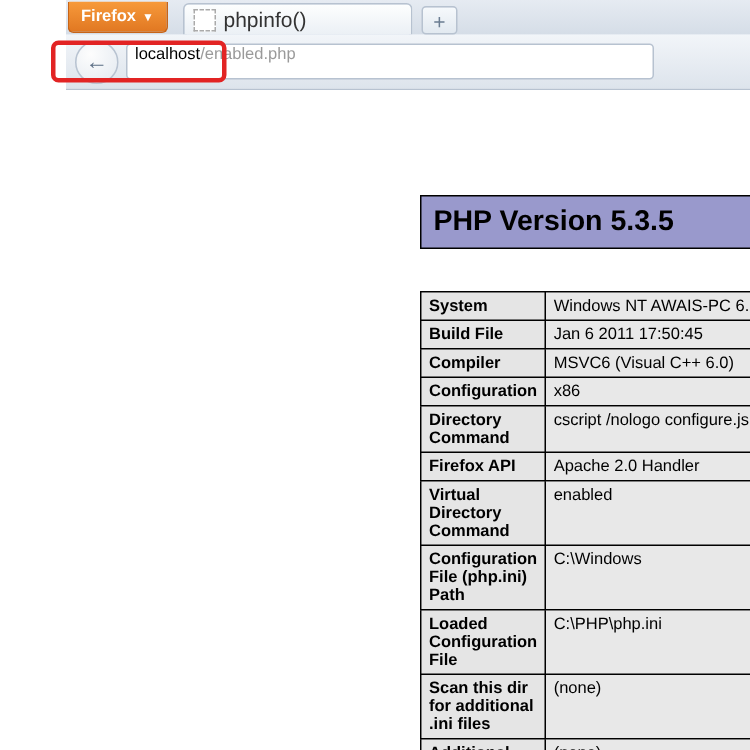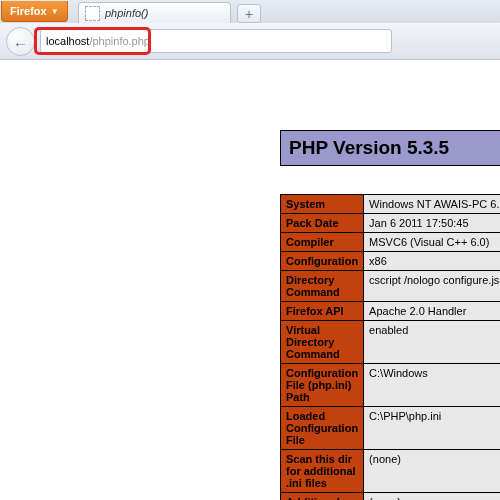--- a/index.html
+++ b/index.html
@@ -8,20 +8,21 @@
     font-size: 11px;
     background: #fff;
     width: 500px;
     height: 500px;
     overflow: hidden;
   }
   .browser-chrome {
     background: linear-gradient(#e8edf3, #d9e1ea);
     border-bottom: 1px solid #b7c2d0;
     font-size: 11px;
+    margin-left: 44px;
   }
   .menu-row {
     display: flex;
     align-items: center;
     height: 23px;
     background: linear-gradient(#e6ebf2, #d5dde7);
   }
   .firefox-btn {
     display: flex;
     align-items: center;
@@ -48,24 +49,23 @@
   .tab {
     display: flex;
     align-items: center;
     gap: 5px;
     background: linear-gradient(#fdfefe, #ebf0f5);
     border: 1px solid #b7c2d0;
     border-bottom: none;
     border-radius: 4px 4px 0 0;
     padding: 3px 10px 3px 6px;
     height: 14px;
-    font-size: 11px;
+    font-size: 14px;
     color: #333;
     min-width: 135px;
-    font-style: italic;
   }
   .tab .icon {
     width: 13px; height: 13px;
     border: 1px dashed #aaa;
     display: inline-block;
     background: #fff;
   }
   .newtab {
     width: 22px; height: 17px;
     margin-left: 6px;
@@ -95,21 +95,21 @@
     font-size: 15px;
   }
   .url-bar {
     flex: 0 0 auto;
     width: 340px;
     height: 22px;
     border: 1px solid #b7c2d0;
     border-radius: 3px;
     background: #fff;
     display: flex;
-    align-items: center;
+    align-items: flex-start;
     padding: 0 5px;
     position: relative;
   }
   .url-host { color: #000; }
   .url-path { color: #9a9a9a; }
   .red-callout {
     position: absolute;
     border: 3px solid #e22424;
     border-radius: 5px;
     pointer-events: none;
@@ -143,21 +143,21 @@
     width: 400px;
     font-size: 11px;
   }
   .phpinfo td, .phpinfo th {
     border: 1px solid #000;
     padding: 3px 5px;
     text-align: left;
     vertical-align: top;
   }
   .phpinfo .e {
-    background: #c2410c;
+    background: #e5e5e5;
     font-weight: bold;
     width: 115px;
     color: #000;
   }
   .phpinfo .v {
     background: #e8e8e8;
     color: #000;
     white-space: nowrap;
     overflow: hidden;
   }
@@ -180,38 +180,38 @@
     <div class="newtab">
       <span>+</span>
     </div>
   </div>
   <div class="nav-row">
     <div class="nav-btn">
       <span>←</span>
     </div>
     <div class="url-bar">
       <span class="url-host">localhost</span>
-        <span class="url-path">/phpinfo.php</span>
+        <span class="url-path">/enabled.php</span>
     </div>
   </div>
 </div>
 
 <div class="red-callout" style="left:34px; top:27px; width:111px; height:22px;"></div>
 
 <div class="content">
   <div class="phpinfo">
     <h1>PHP Version 5.3.5</h1>
     <table>
       <tbody id="phpinfo-rows">
           <tr>
             <td class="e">System</td>
             <td class="v">Windows NT AWAIS-PC 6.1 build 7601 (Service Pack 1) i586</td>
           </tr>
           <tr>
-            <td class="e">Pack Date</td>
+            <td class="e">Build File</td>
             <td class="v">Jan 6 2011 17:50:45</td>
           </tr>
           <tr>
             <td class="e">Compiler</td>
             <td class="v">MSVC6 (Visual C++ 6.0)</td>
           </tr>
           <tr>
             <td class="e">Configuration</td>
             <td class="v">x86</td>
           </tr>

